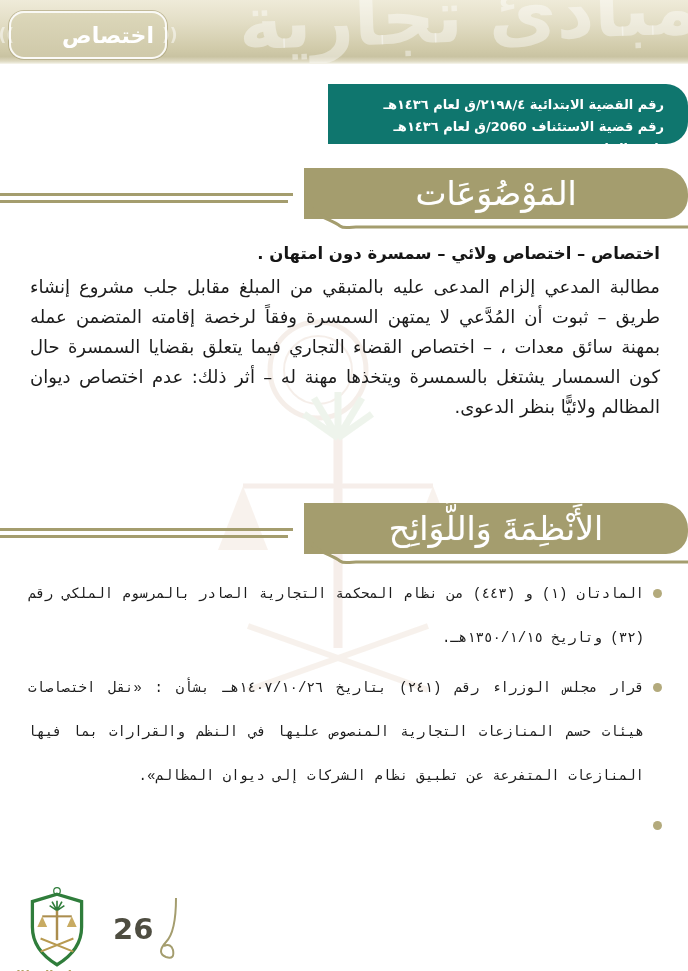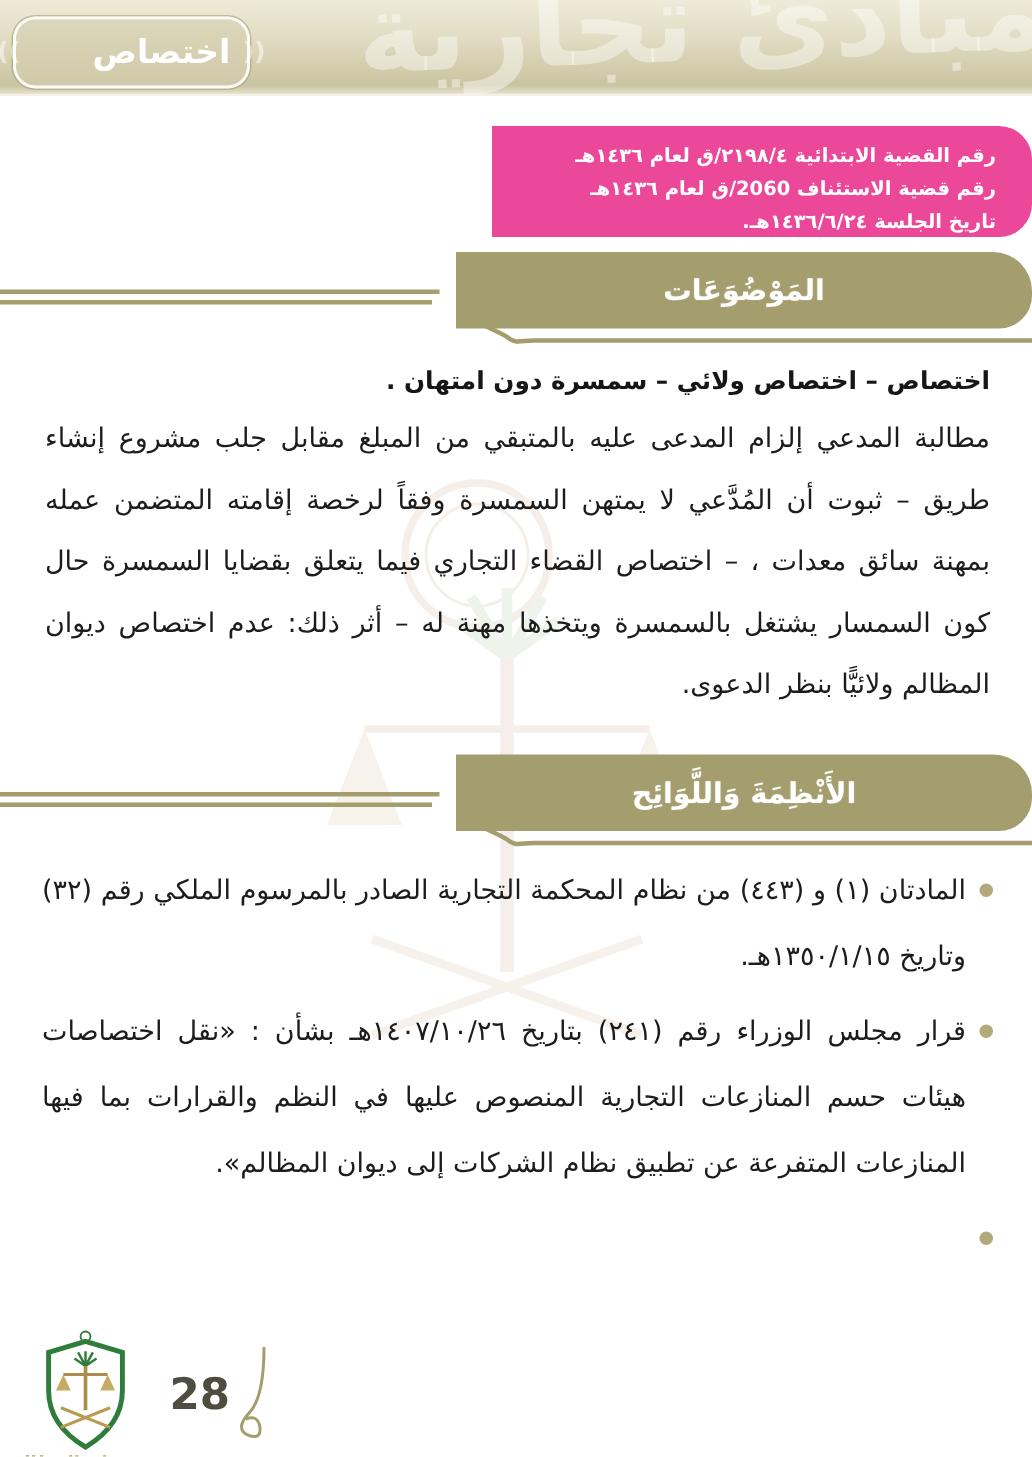--- a/index.html
+++ b/index.html
@@ -26,63 +26,63 @@
     background:linear-gradient(180deg,#dcd7ba,#cfc9a9);
     border:2px solid rgba(255,255,255,0.88);
     border-radius:15px;
     box-shadow:0 0 0 1px rgba(160,152,110,0.55);
     display:flex;align-items:center;justify-content:center;gap:8px;
   }
   .chapter-tab .flourish{color:rgba(255,255,255,0.5);font-size:17px;font-weight:bold;}
   .chapter-tab .tab-label{color:#ffffff;font-size:22px;font-weight:bold;letter-spacing:1px;margin-left:40px;}
   
   .case-box{
-    position:absolute;top:84px;left:328px;right:0;height:74px;
-    background:#ec4899;
+    position:absolute;top:84px;left:328px;right:0;height:60px;
+    background:#0f766e;
     border-radius:0 0 0 0;
     border-top-left-radius:0;
     border-radius:0 22px 22px 0;
     color:#ffffff;
     padding:10px 24px 0 8px;box-sizing:border-box;
     font-size:13px;font-weight:bold;line-height:22px;text-align:right;
   }
   
   .sec-header{position:absolute;left:0;width:688px;height:90px;}
   .sec-header .rule1,.sec-header .rule2{position:absolute;left:0;height:2.5px;background:#a49d6e;}
   .sec-header .rule1{top:27px;width:293px;}
   .sec-header .rule2{top:34px;width:288px;}
   .sec-header .band{
     position:absolute;top:2px;left:304px;width:384px;height:51px;
     background:#a49d6e;
     border-radius:0 26px 22px 0; 
     display:flex;align-items:center;justify-content:center;
   }
   .sec-header .band-label{
-    color:#ffffff;font-size:19px;font-weight:bold;letter-spacing:0px;
+    color:#ffffff;font-size:33px;font-weight:normal;letter-spacing:0px;
     text-shadow:0 0 1px rgba(255,255,255,.4);
   }
   .sec-header svg{position:absolute;top:0;left:0;}
   
   .topic-headline{
     position:absolute;top:244px;right:28px;left:30px;
     font-size:16.5px;font-weight:bold;color:#161616;text-align:right;
   }
   .topic-body{
     position:absolute;top:272px;right:28px;left:30px;
-    font-size:18px;color:#1c1c1c;line-height:41px;
+    font-size:18px;color:#1c1c1c;line-height:30px;
     text-align:justify;
   }
   
   .regulations-list{
     position:absolute;top:572px;right:0;left:0;
     margin:0;padding:0 30px 0 28px;list-style:none;
   }
   .regulations-list li{
     position:relative;padding-right:14px;margin-bottom:6px;
-    font-size:18px;color:#1c1c1c;line-height:44px;text-align:justify;
+    font-size:14px;color:#1c1c1c;line-height:44px;text-align:justify;font-family:Liberation Mono, monospace;
   }
   .regulations-list .dot{
     position:absolute;right:-4px;top:17px;width:9px;height:9px;border-radius:50%;
     background:#b3aa7c;
   }
   
   .page-emblem-watermark{
     position:absolute;top:318px;left:188px;opacity:0.16;pointer-events:none;
   }
   
@@ -171,17 +171,17 @@
     <path d="M40 30 l-9 -6 M40 30 l9 -6 M40 30 l-6 -11 M40 30 l6 -11 M40 30 l0 -12" stroke="#2f7d3b" stroke-width="2" fill="none"></path>
     <line x1="40" y1="30" x2="40" y2="66" stroke="#ab8d4e" stroke-width="3"></line>
     <line x1="22" y1="37" x2="58" y2="37" stroke="#ab8d4e" stroke-width="2.5"></line>
     <path d="M22 37 L16 50 H28 Z" fill="#c8ab62"></path>
     <path d="M58 37 L52 50 H64 Z" fill="#c8ab62"></path>
     <path d="M20 80 L60 64 M20 64 L60 80" stroke="#b89a50" stroke-width="2.5"></path>
   </svg>
   <span class="logo-caption">ديوان المظالم</span>
 </div>
 
-<div class="page-number">28</div>
+<div class="page-number">26</div>
 
 <svg class="page-ornament" width="34" height="66" viewBox="0 0 34 66">
   <path d="M24 2 Q24 36 14 46 Q4 57 14 61 Q23 64 21 54 Q19 47 12 50" fill="none" stroke="#a49d6e" stroke-width="2"></path>
 </svg>
 
 </body></html>

